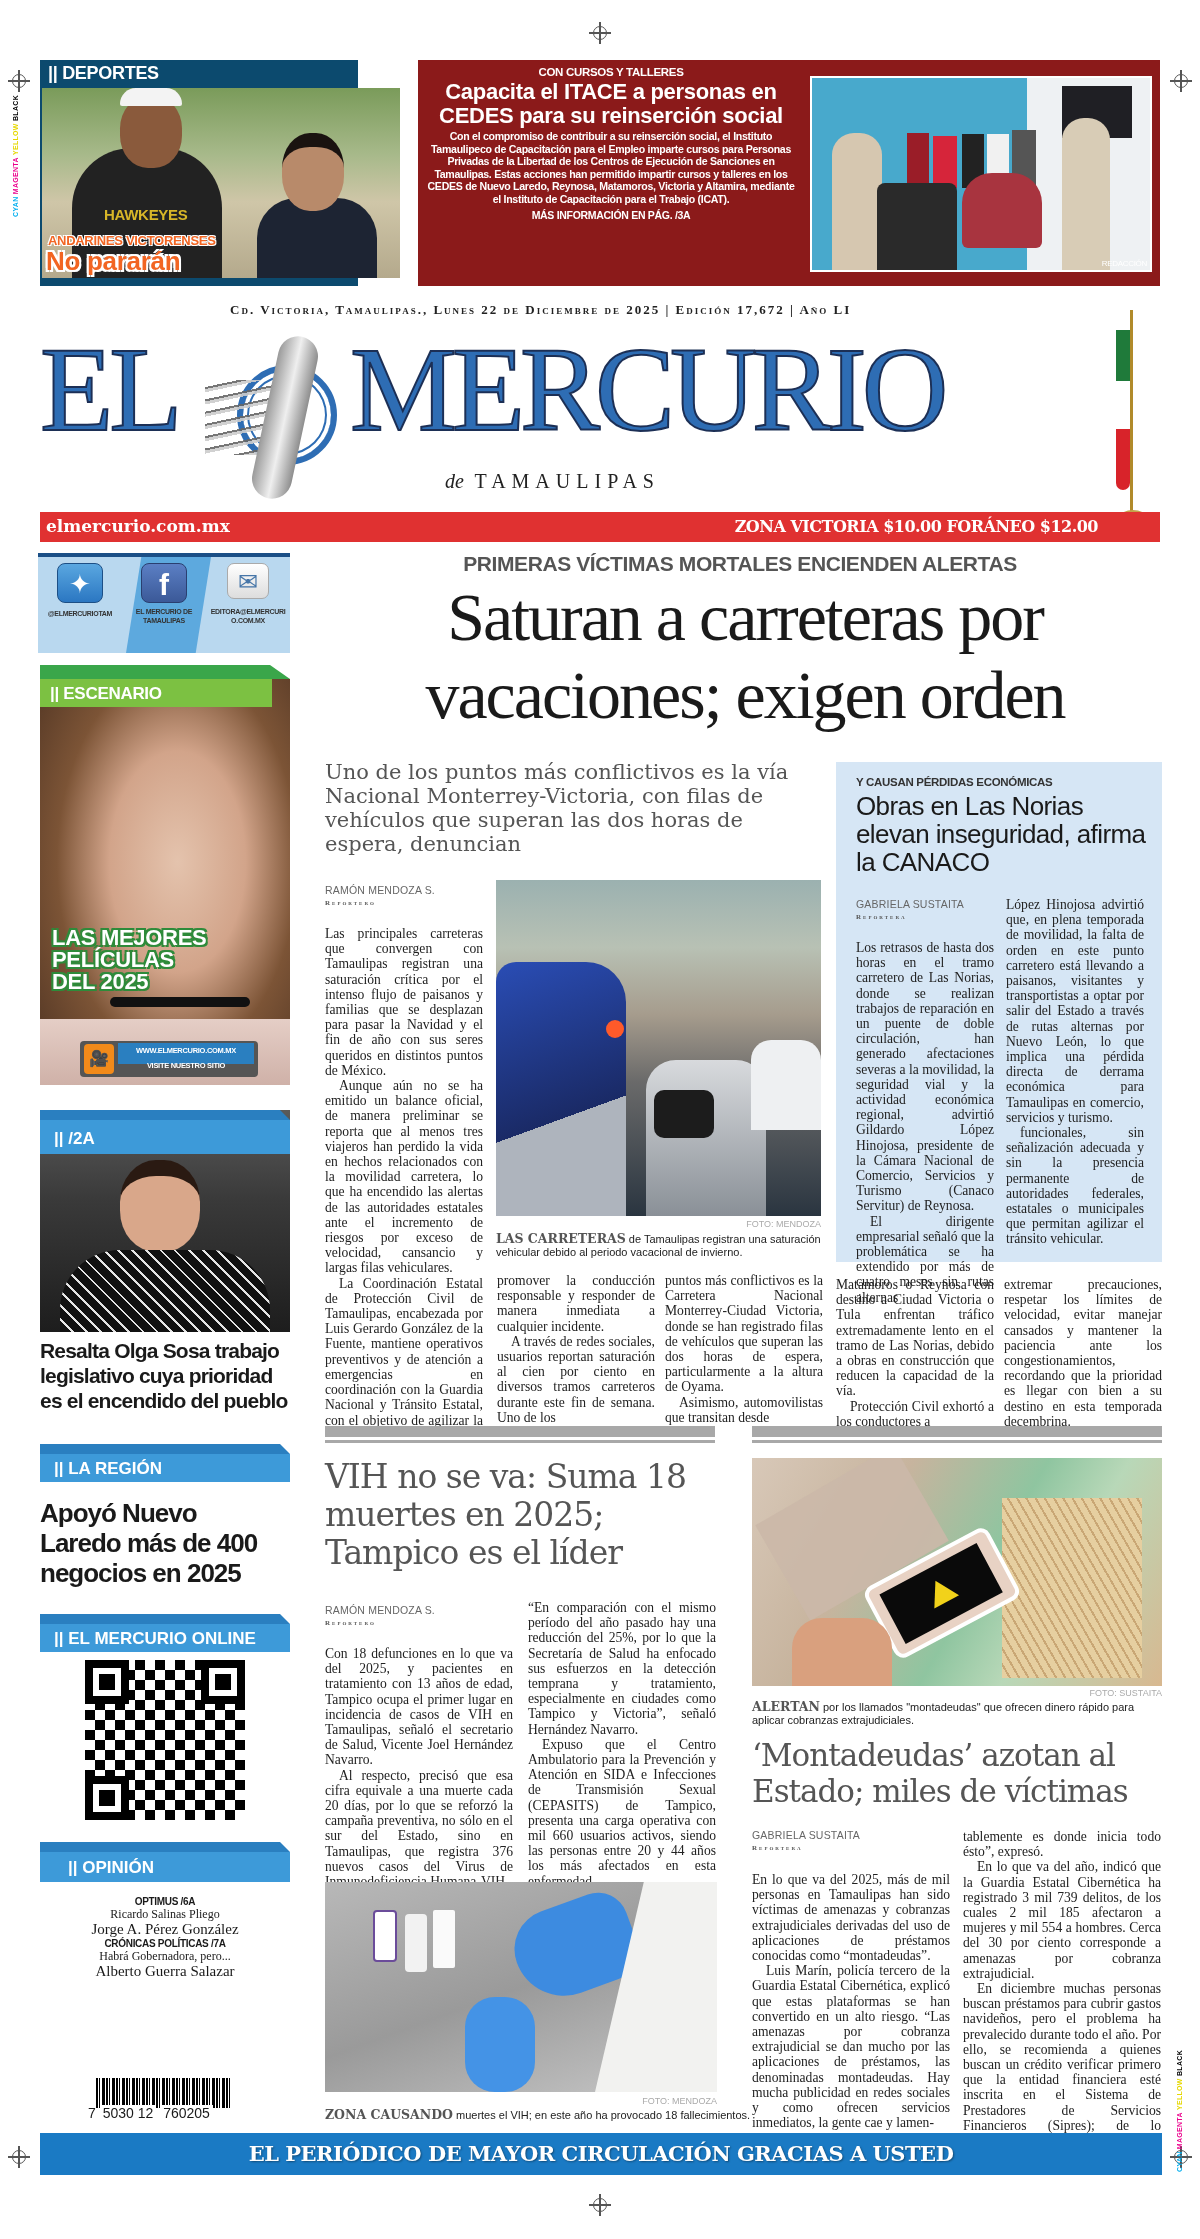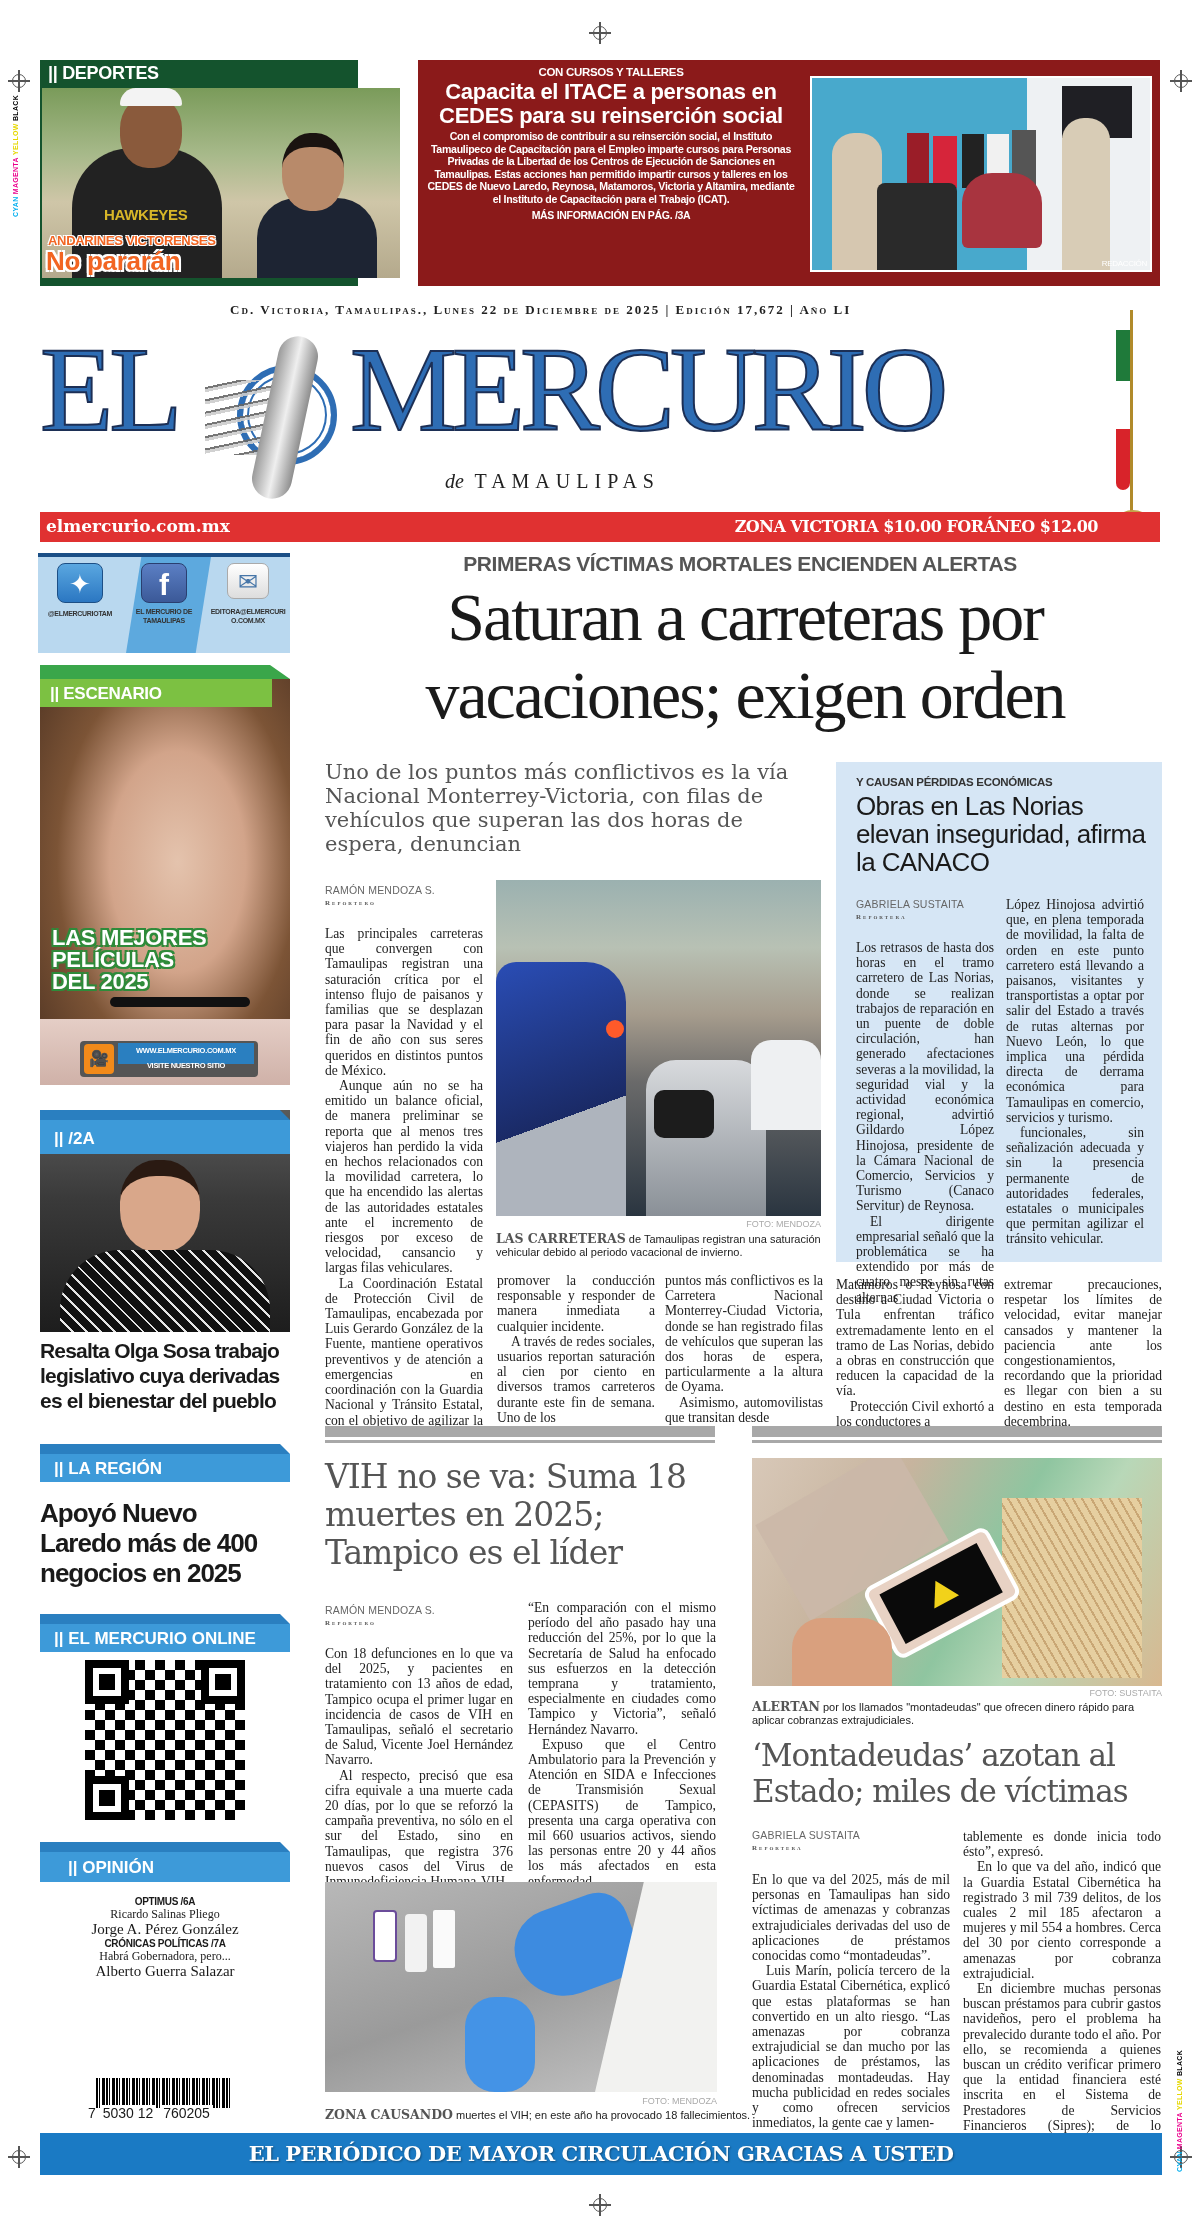--- a/index.html
+++ b/index.html
@@ -56,21 +56,21 @@
   <span style="color:#e6d800">YELLOW</span>
   <span style="color:#000">BLACK</span>
 </div>
 <div class="cmyk" style="left:1176px;top:2050px;">
   <span style="color:#00aeef">CYAN</span>
   <span style="color:#ec008c">MAGENTA</span>
   <span style="color:#e6d800">YELLOW</span>
   <span style="color:#000">BLACK</span>
 </div>
 
-<div class="abs" style="left:40px;top:60px;width:318px;height:226px;background:#14532d;">
+<div class="abs" style="left:40px;top:60px;width:318px;height:226px;background:#0c4a6e;">
   <div class="cond" style="position:absolute;left:8px;top:3px;color:#fff;font-size:18px;">|| DEPORTES</div>
   <div class="photo" style="left:2px;top:28px;width:358px;height:190px;background:linear-gradient(180deg,#7a9b5a 0%,#a7b98a 35%,#cfc6a8 60%,#b4a98c 100%);padding-left:48px;">
     <div style="position:absolute;left:30px;top:60px;width:150px;height:135px;background:#222;border-radius:60px 60px 0 0;"></div>
     <div style="position:absolute;left:78px;top:8px;width:62px;height:72px;background:#8a5a3c;border-radius:45%;"></div>
     <div style="position:absolute;left:78px;top:0;width:62px;height:18px;background:#f3f3f3;border-radius:30px 30px 4px 4px;"></div>
     <div class="cond" style="position:absolute;left:62px;top:118px;color:#d8b628;font-size:15px;">HAWKEYES</div>
     <div style="position:absolute;left:215px;top:110px;width:120px;height:85px;background:#1d2433;border-radius:40px 40px 0 0;"></div>
     <div style="position:absolute;left:240px;top:45px;width:62px;height:78px;background:#b88a6a;border-radius:45%;border-top:14px solid #1a1310;"></div>
     <div class="cond" style="position:absolute;left:6px;top:145px;color:#f26522;font-size:13px;text-shadow:1px 1px 0 #fff,-1px -1px 0 #fff,1px -1px 0 #fff,-1px 1px 0 #fff;">ANDARINES VICTORENSES</div>
     <div class="cond" style="position:absolute;left:4px;top:158px;color:#f26522;font-size:26px;text-shadow:2px 2px 0 #fff,-2px -2px 0 #fff,2px -2px 0 #fff,-2px 2px 0 #fff;">No pararán</div>
@@ -160,21 +160,21 @@
     <div class="cond" style="position:absolute;left:38px;top:20px;width:136px;color:#fff;font-size:7.5px;text-align:center;">VISITE NUESTRO SITIO</div>
   </div>
 </div>
 
 <div class="abs" style="left:40px;top:1110px;width:250px;height:320px;">
   <div class="photo" style="left:0;top:0;width:250px;height:222px;background:linear-gradient(180deg,#5a5a5a 0%,#3a3a3a 40%,#1d1d1d 100%);">
     <div style="position:absolute;left:80px;top:50px;width:80px;height:92px;background:#d9a78a;border-radius:45%;border-top:16px solid #2a1a12;"></div>
     <div style="position:absolute;left:20px;top:140px;width:210px;height:82px;background:repeating-linear-gradient(45deg,#111 0 8px,#e5e5e5 8px 10px);border-radius:60px 60px 0 0;"></div>
   </div>
   <div class="sec-tab" style="left:0;top:10px;width:250px;">|| /2A</div>
-  <div class="cond" style="position:absolute;left:0;top:228px;width:252px;font-size:21px;line-height:25px;color:#1a1a1a;letter-spacing:-0.8px;">Resalta Olga Sosa trabajo legislativo cuya derivadas es el bienestar del pueblo</div>
+  <div class="cond" style="position:absolute;left:0;top:228px;width:252px;font-size:21px;line-height:25px;color:#1a1a1a;letter-spacing:-0.8px;">Resalta Olga Sosa trabajo legislativo cuya prioridad es el encendido del pueblo</div>
 </div>
 
 <div class="abs" style="left:40px;top:1442px;width:250px;height:160px;">
   <div class="sec-tab" style="left:0;top:12px;width:250px;height:28px;padding-top:5px;">|| LA REGIÓN</div>
   <div class="cond" style="position:absolute;left:0;top:56px;width:240px;font-size:26px;line-height:30px;color:#1a1a1a;letter-spacing:-1px;">Apoyó Nuevo Laredo más de 400 negocios en 2025</div>
 </div>
 
 <div class="abs" style="left:40px;top:1612px;width:250px;height:220px;">
   <div class="sec-tab" style="left:0;top:12px;width:250px;height:28px;padding-top:5px;">|| EL MERCURIO ONLINE</div>
   <div style="position:absolute;left:45px;top:48px;width:160px;height:160px;background:

